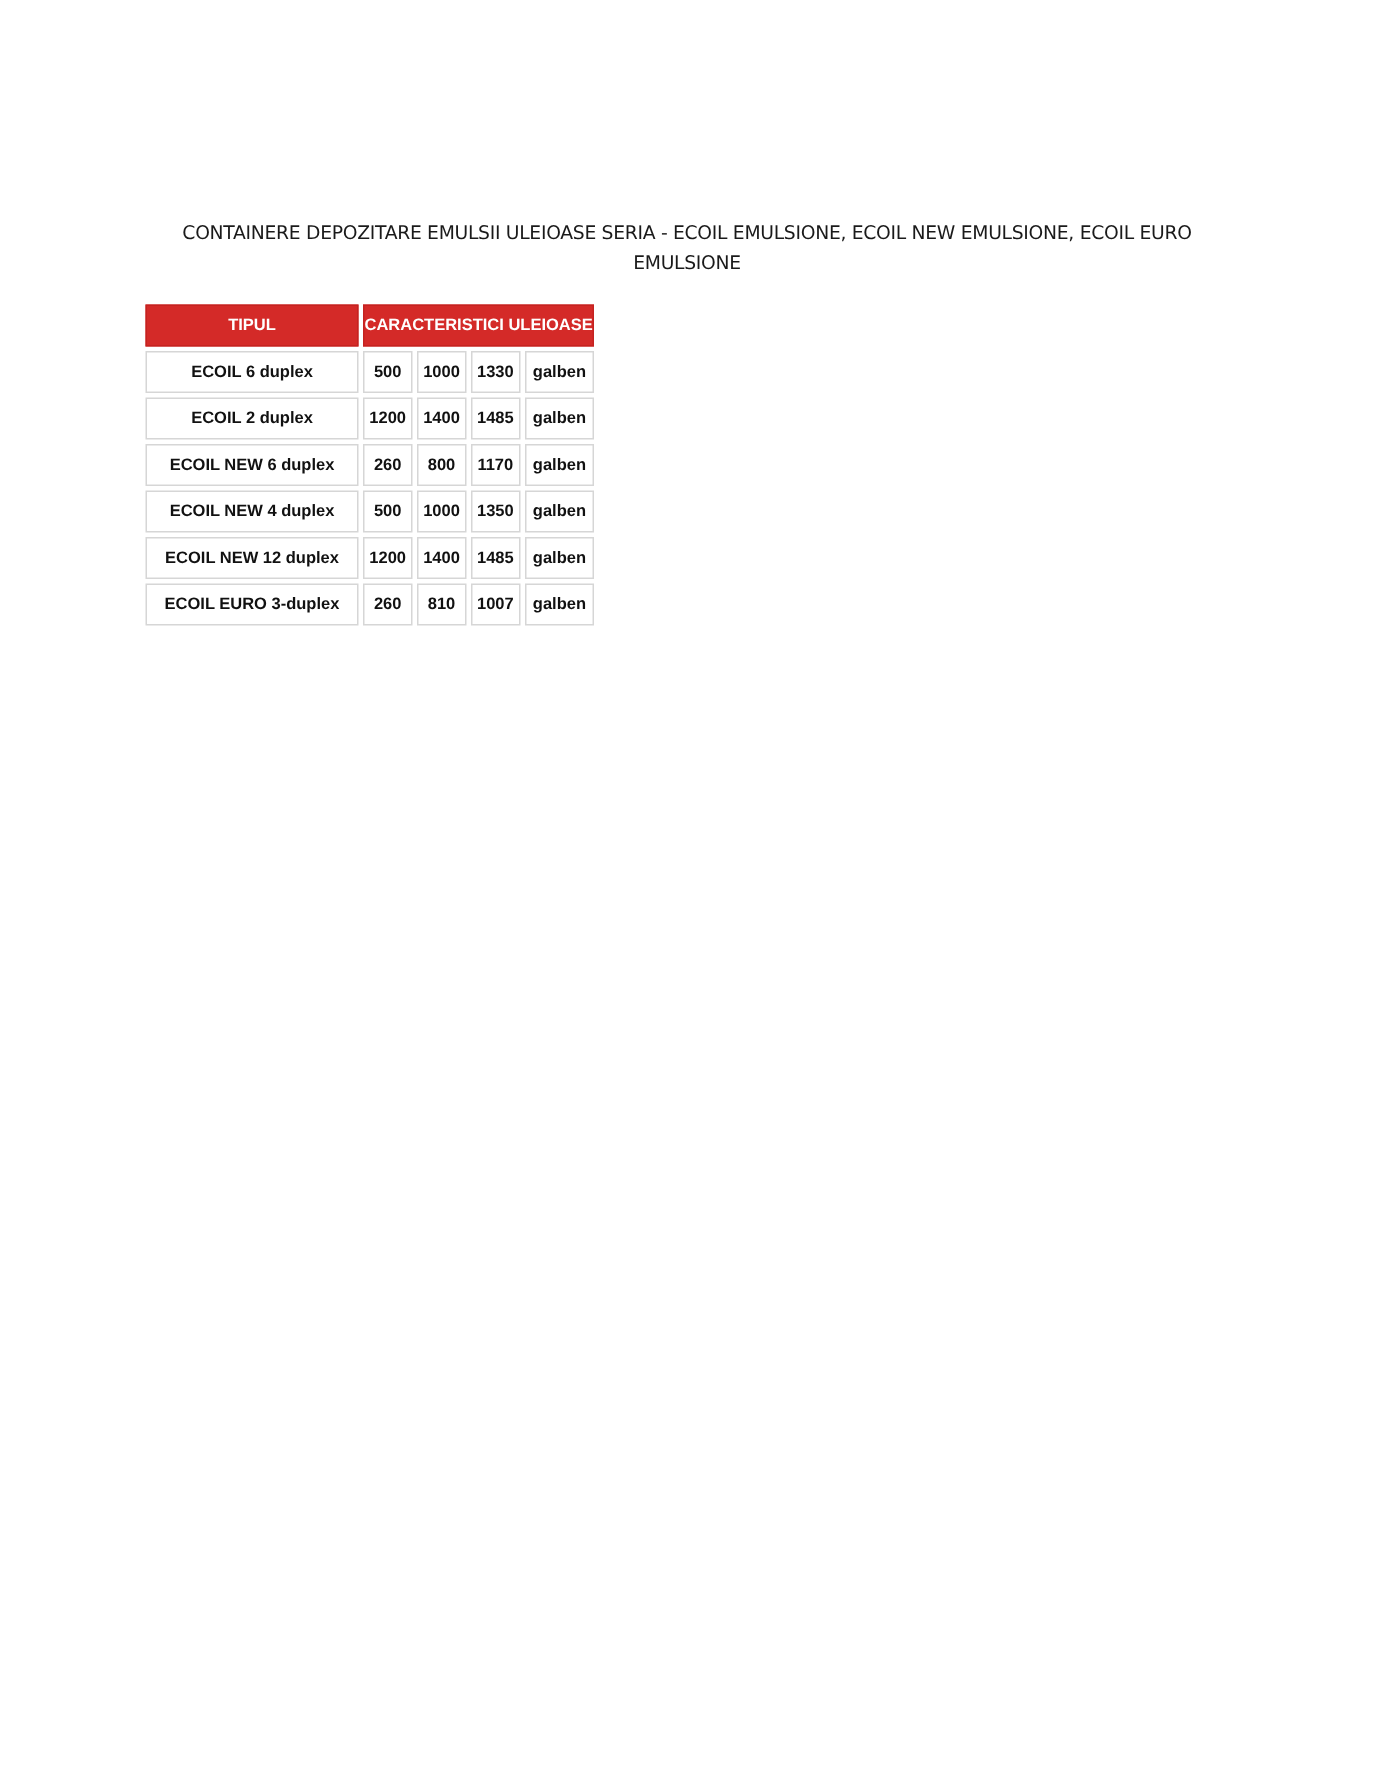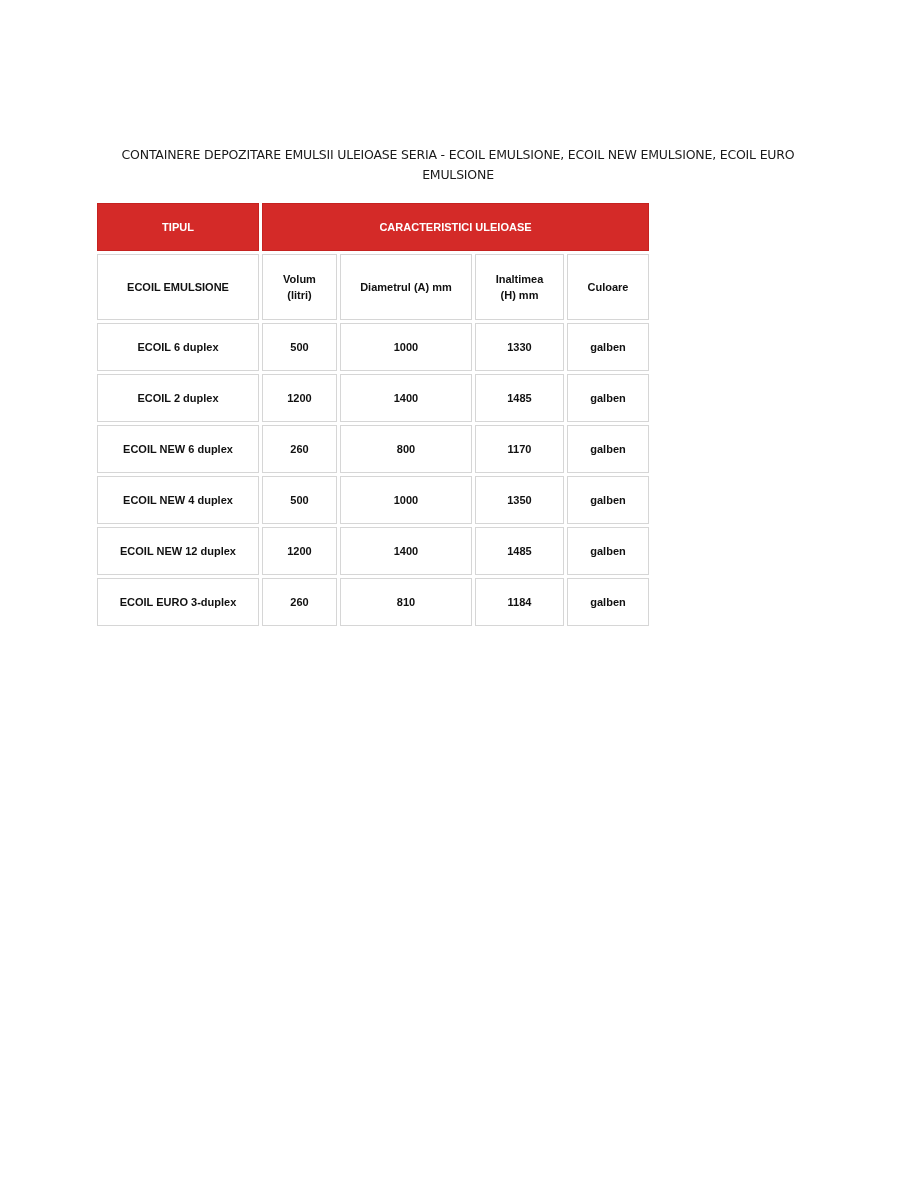--- a/index.html
+++ b/index.html
@@ -12,21 +12,21 @@
     font-family: "DejaVu Sans", sans-serif; font-size: 12.5px; line-height: 20px;
     color: #1a1a1a; letter-spacing: -0.2px; text-align: center;
   }
   .tbl {
     position: absolute; left: 97px; top: 203px;
     border-collapse: separate; border-spacing: 3px 3px;
     margin: -3px;
   }
   .tbl td {
     border: 1px solid #d6d6d6; text-align: center; vertical-align: middle;
-    font-weight: bold; font-size: 11px; color: #111; padding: 10px;
+    font-weight: bold; font-size: 11px; color: #111; padding: 0;
     background: #ffffff;
   }
   .tbl td.hdr {
     background: #d42a28; border-color: #c52220; color: #ffffff;
     height: 26px; font-size: 11px;
   }
   .tbl tr.sub td { height: 44px; line-height: 16px; }
   .tbl tr.data td { height: 26px; }
   .c1 { width: 140px; }
   .c2 { width: 53px; }
@@ -37,27 +37,20 @@
 </head>
 <body>
 
 <div class="title">CONTAINERE DEPOZITARE EMULSII ULEIOASE SERIA - ECOIL EMULSIONE, ECOIL NEW EMULSIONE, ECOIL EURO EMULSIONE</div>
 
 <table class="tbl">
   <tbody>
       <tr>
     <td class="hdr c1">TIPUL</td>
     <td class="hdr" colspan="4">CARACTERISTICI ULEIOASE</td>
-  </tr>
-  <tr class="sub">
-    <td class="c1">ECOIL EMULSIONE</td>
-    <td class="c2"><span style="display:inline-block;width:40px;">Volum (litri)</span></td>
-    <td class="c3">Diametrul (A) mm</td>
-    <td class="c4"><span style="display:inline-block;width:56px;">Inaltimea (H) mm</span></td>
-    <td class="c5">Culoare</td>
   </tr>
   <tr class="data">
     <td>ECOIL 6 duplex</td>
     <td>500</td>
     <td>1000</td>
     <td>1330</td>
     <td>galben</td>
   </tr>
   <tr class="data">
     <td>ECOIL 2 duplex</td>
@@ -84,17 +77,17 @@
     <td>ECOIL NEW 12 duplex</td>
     <td>1200</td>
     <td>1400</td>
     <td>1485</td>
     <td>galben</td>
   </tr>
   <tr class="data">
     <td>ECOIL EURO 3-duplex</td>
     <td>260</td>
     <td>810</td>
-    <td>1184</td>
+    <td>1007</td>
     <td>galben</td>
   </tr>
 </tbody>
   </table>
 
 </body></html>

